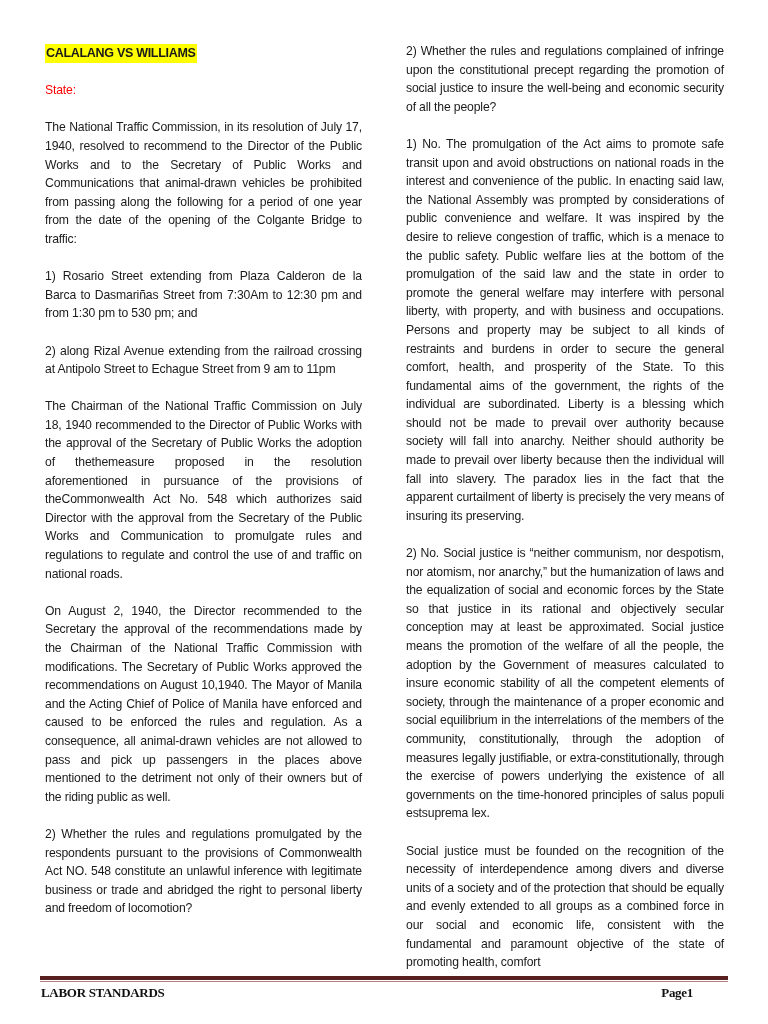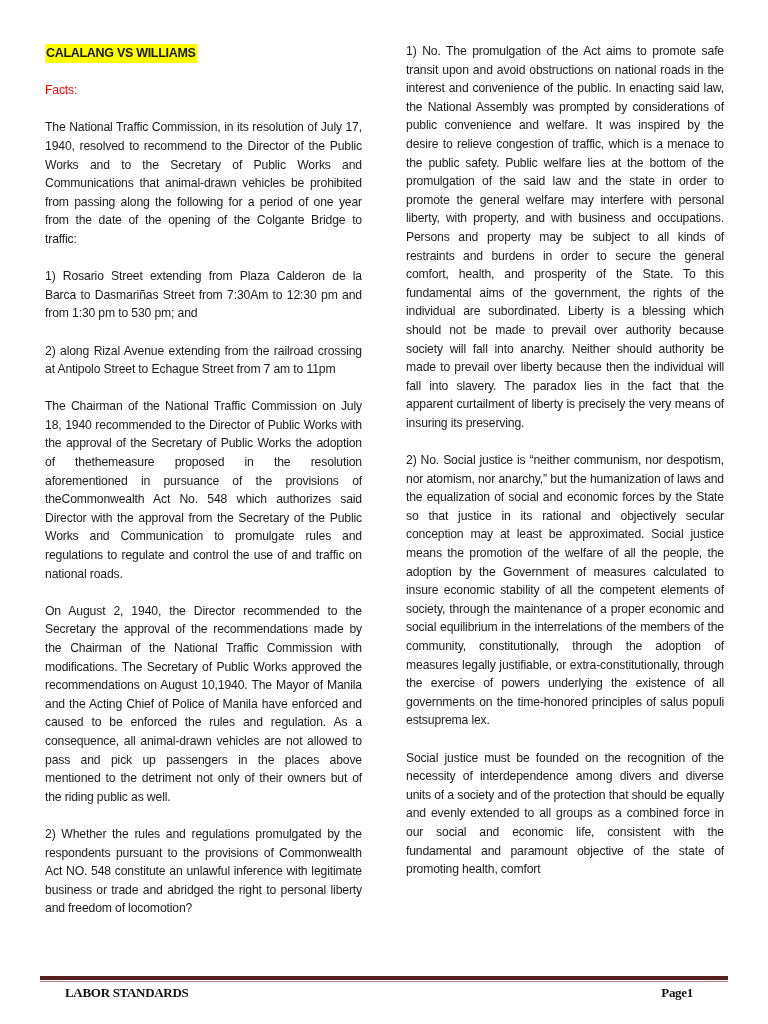--- a/index.html
+++ b/index.html
@@ -66,42 +66,43 @@
     }
     .footer-left, .footer-right {
       position: absolute;
       top: 985px;
       font-family: "Liberation Serif", serif;
       font-weight: bold;
       font-size: 13px;
       letter-spacing: -0.3px;
       color: #111;
     }
-    .footer-left { left: 41px; margin-left: 24px; }
+    .footer-left { left: 41px; }
     .footer-right { right: 40px; text-align: right; }
   </style>
 </head>
 <body>
 
 <div class="page">
 
   <div class="col col-left">
     <p style="margin-bottom:18.6px;">
       <span class="title">CALALANG VS WILLIAMS</span>
     </p>
-    <p class="heading">Facts:</p>
+    <p class="heading">State:</p>
     <p>The National Traffic Commission, in its resolution of July 17, 1940, resolved to recommend to the Director of the Public Works and to the Secretary of Public Works and Communications that animal-drawn vehicles be prohibited from passing along the following for a period of one year from the date of the opening of the Colgante Bridge to traffic:</p>
     <p>1) Rosario Street extending from Plaza Calderon de la Barca to Dasmariñas Street from 7:30Am to 12:30 pm and from 1:30 pm to 530 pm; and</p>
-    <p>2)  along Rizal Avenue extending from the railroad crossing at Antipolo Street to Echague Street from 7 am to 11pm</p>
+    <p>2)  along Rizal Avenue extending from the railroad crossing at Antipolo Street to Echague Street from 9 am to 11pm</p>
     <p>The Chairman of the National Traffic Commission on July 18, 1940 recommended to the Director of Public Works with the approval of the Secretary of Public Works the adoption of thethemeasure proposed in the resolution aforementioned in pursuance of the provisions of theCommonwealth Act No. 548 which authorizes said Director with the approval from the Secretary of the Public Works and Communication to promulgate rules and regulations to regulate and control the use of and traffic on national roads.</p>
     <p>On August 2, 1940, the Director recommended to the Secretary the approval of the recommendations made by the Chairman of the National Traffic Commission with modifications. The Secretary of Public Works approved the recommendations on August 10,1940. The Mayor of Manila and the Acting Chief of Police of Manila have enforced and caused to be enforced the rules and regulation. As a consequence, all animal-drawn vehicles are not allowed to pass and pick up passengers in the places above mentioned to the detriment not only of their owners but of the riding public as well.</p>
     <p>2) Whether the rules and regulations promulgated by the respondents pursuant to the provisions of Commonwealth Act NO. 548 constitute an unlawful inference with legitimate business or trade and abridged the right to personal liberty and freedom of locomotion?</p>
   </div>
 
   <div class="col col-right">
+    <p>2) Whether the rules and regulations complained of infringe upon the constitutional precept regarding the promotion of social justice to insure the well-being and economic security of all the people?</p>
     <p>1) No. The promulgation of the Act aims to promote safe transit upon and avoid obstructions on national roads in the interest and convenience of the public. In enacting said law, the National Assembly was prompted by considerations of public convenience and welfare. It was inspired by the desire to relieve congestion of traffic, which is a menace to the public safety. Public welfare lies at the bottom of the promulgation of the said law and the state in order to promote the general welfare may interfere with personal liberty, with property, and with business and occupations. Persons and property may be subject to all kinds of restraints and burdens in order to secure the general comfort, health, and prosperity of the State. To this fundamental aims of the government, the rights of the individual are subordinated. Liberty is a blessing which should not be made to prevail over authority because society will fall into anarchy. Neither should authority be made to prevail over liberty because then the individual will fall into slavery. The paradox lies in the fact that the apparent curtailment of liberty is precisely the very means of insuring its preserving.</p>
     <p>2) No. Social justice is “neither communism, nor despotism, nor atomism, nor anarchy,” but the humanization of laws and the equalization of social and economic forces by the State so that justice in its rational and objectively secular conception may  at least be approximated. Social justice means the promotion of the welfare of all the people, the adoption by the Government of measures calculated to insure economic stability of all the competent elements of society, through the maintenance of a proper economic and social equilibrium in the interrelations of the members of the community, constitutionally, through the adoption of measures legally justifiable, or extra-constitutionally, through the exercise of powers underlying the existence of all governments on the time-honored principles of salus populi estsuprema lex.</p>
     <p>Social justice must be founded on the recognition of the necessity of interdependence among divers and diverse units of a society and of the protection that should be equally and evenly extended to all groups as a combined force in our social and economic life, consistent with the fundamental and paramount objective of the state of promoting health, comfort</p>
   </div>
 
   <div class="footer-rule"></div>
   <div class="footer-rule-thin"></div>
   <div class="footer-left">LABOR STANDARDS</div>
   <div class="footer-right">Page1</div>
 

